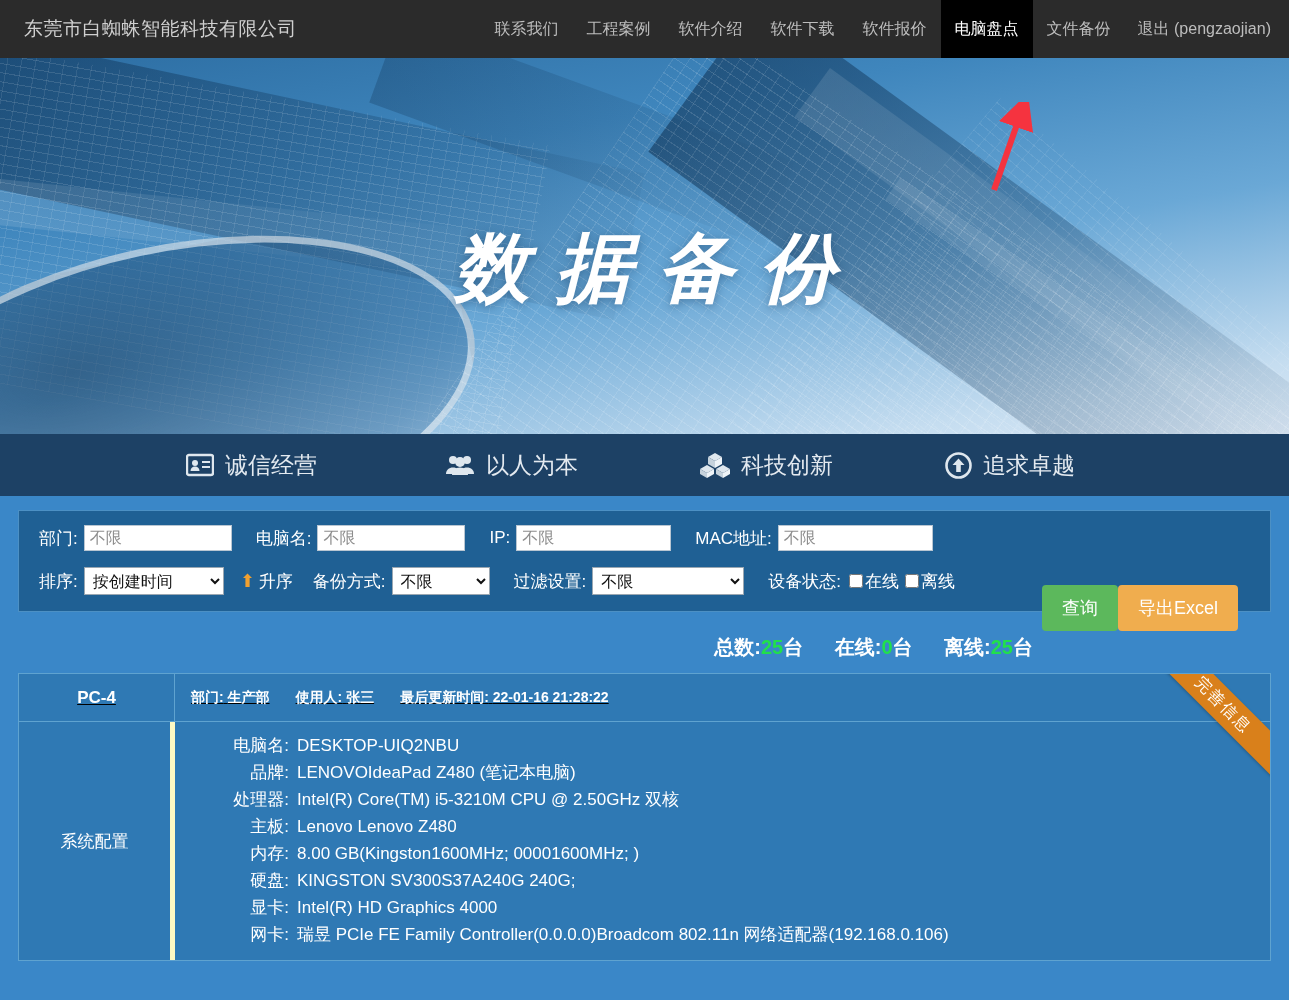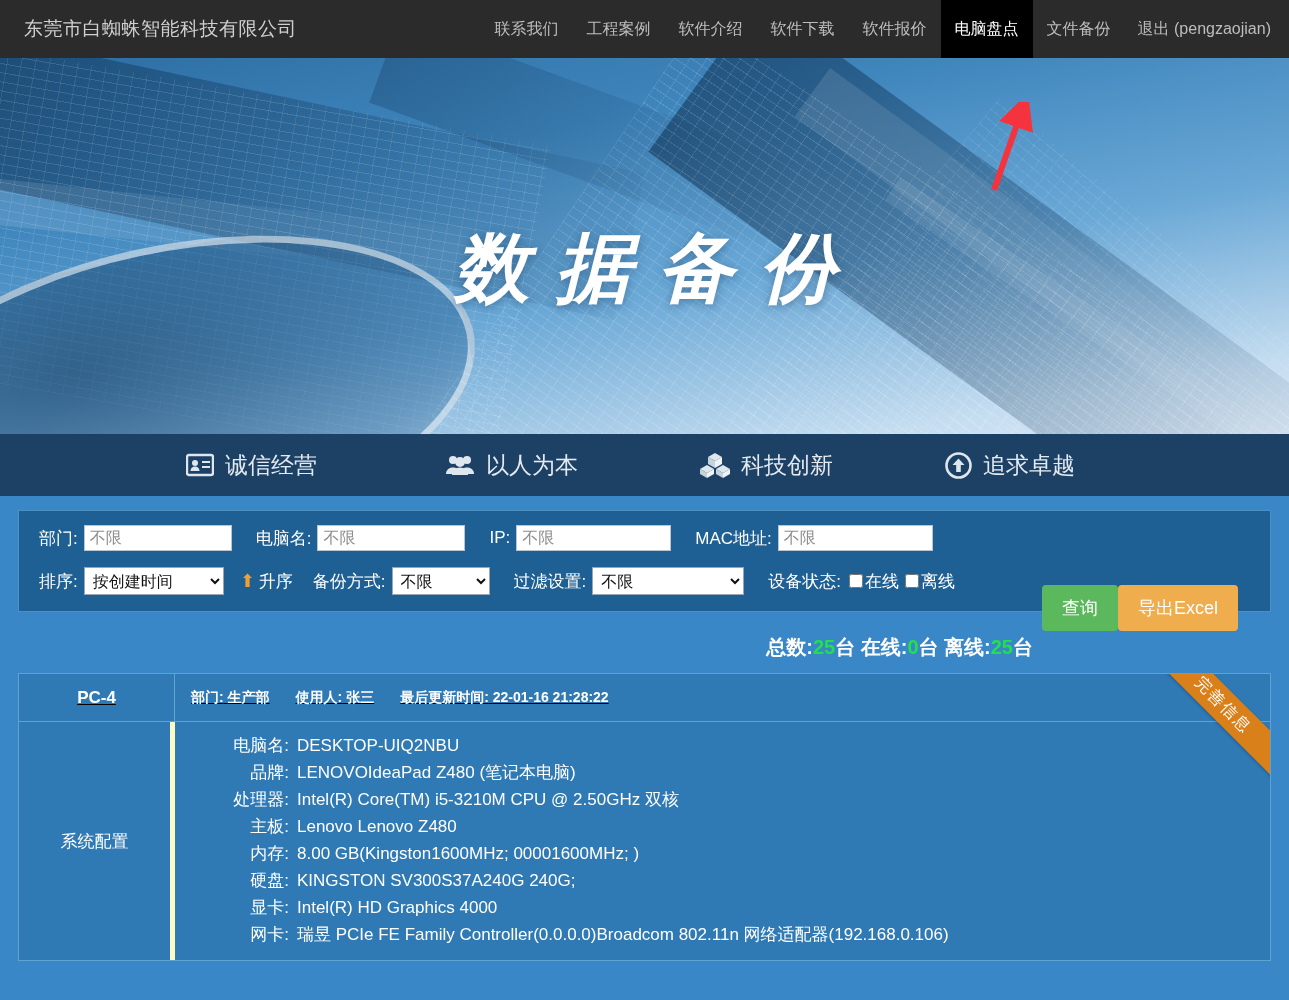--- a/index.html
+++ b/index.html
@@ -193,21 +193,21 @@
 
   
   .stats {
     margin: 22px 0 12px 0;
     text-align: right;
     padding-right: 238px;
     font-size: 20px;
     color: #ffffff;
     font-weight: bold;
   }
-  .stats .grp { white-space: nowrap; }
+  .stats .grp { margin-left: 26px; white-space: nowrap; }
   .stats .num { color: #21e04b; }
 
   
   .card {
     border: 1px solid #5fa3d0;
     position: relative;
     overflow: hidden;
   }
   .card-head {
     display: flex;

